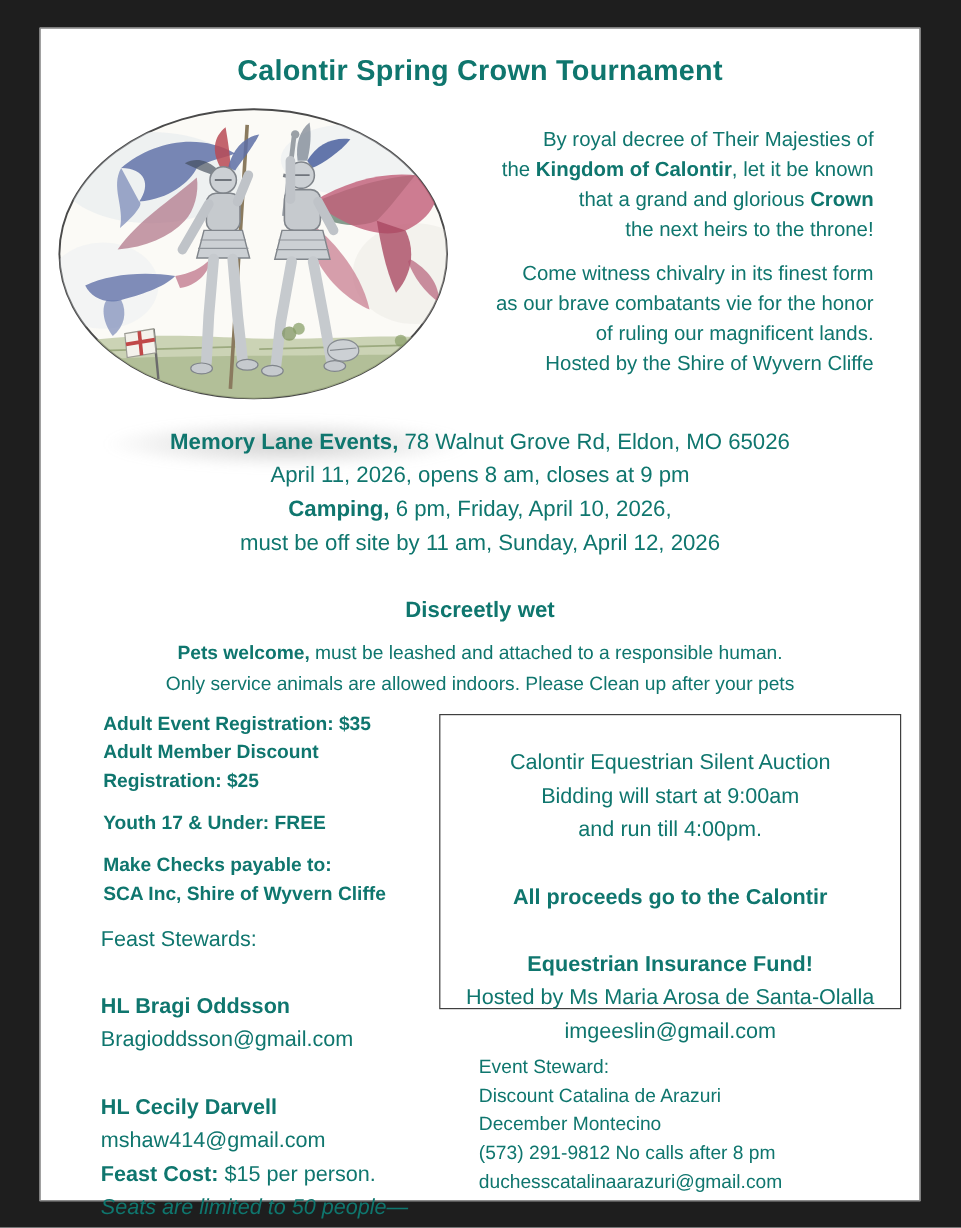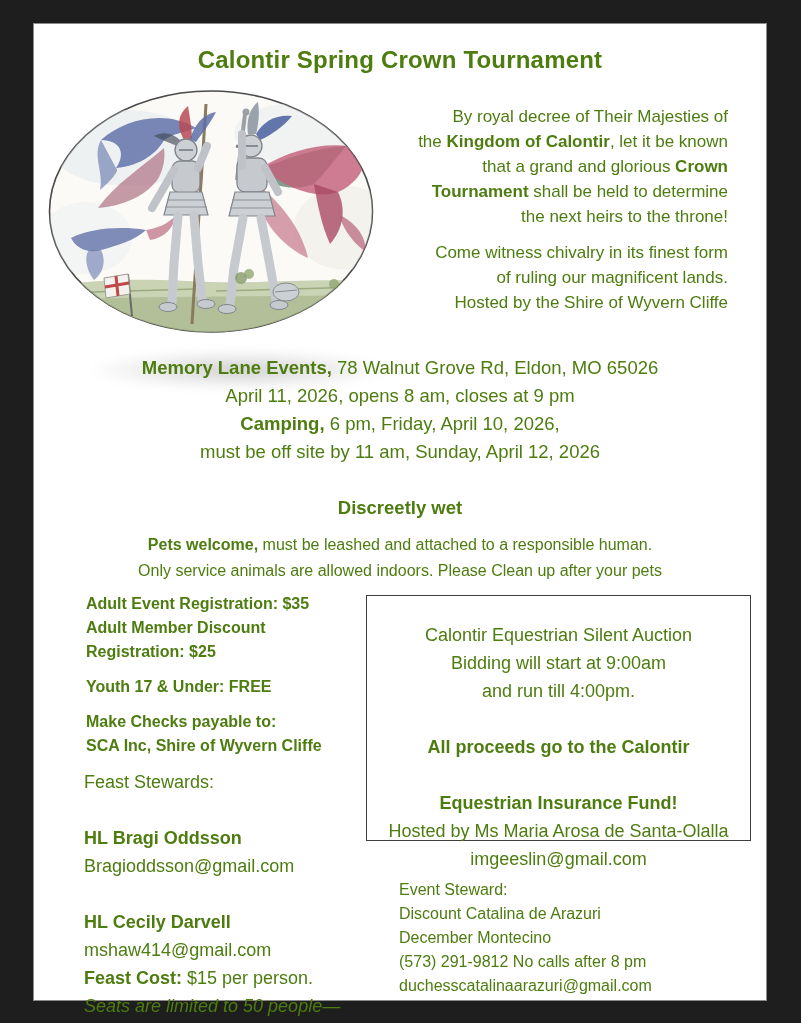--- a/index.html
+++ b/index.html
@@ -4,21 +4,21 @@
 <style>
   html,body{margin:0;padding:0;}
   body{
     width:801px;height:1023px;position:relative;overflow:hidden;
     background:#1e1e1e;
     font-family:"Liberation Sans",sans-serif;
   }
   .page{
     position:absolute;left:33px;top:23px;width:734px;height:978px;
     background:#ffffff;border:1px solid #8a8a8a;box-sizing:border-box;
-    color:#4d7c0f;
+    color:#0f766e;
   }
   .abs{position:absolute;}
   .b{font-weight:700;margin-top:28px;}
   .i{font-style:italic;}
   .title{
     left:0;right:0;top:22px;text-align:center;
     font-size:24px;font-weight:700;letter-spacing:.2px;
   }
   .oval-wrap{left:12px;top:64px;width:330px;height:247px;}
   .decree{
@@ -148,24 +148,24 @@
         <circle cx="313" cy="190" r="7" fill="#7f935f" opacity="0.7"></circle>
         <circle cx="288" cy="196" r="5" fill="#8aa06a" opacity="0.7"></circle>
       </g>
     </svg>
   </div>
 
   <div class="abs decree">
     <div><span>By royal decree of Their Majesties of</span></div>
     <div><span>the </span><b class="b">Kingdom of Calontir</b><span>, let it be known</span></div>
     <div><span>that a grand and glorious </span><b class="b">Crown</b></div>
-    <div><b class="b">Tournament</b><span> shall be held to determine</span></div>
     <div><span>the next heirs to the throne!</span></div>
     <div class="para2">
       <div><span>Come witness chivalry in its finest form</span></div>
+      <div><span>as our brave combatants vie for the honor</span></div>
       <div><span>of ruling our magnificent lands.</span></div>
       <div><span>Hosted by the Shire of Wyvern Cliffe</span></div>
     </div>
   </div>
 
   <div class="abs smudge"></div>
 
   <div class="abs siteinfo">
     <div><b class="b">Memory Lane Events,</b><span> 78 Walnut Grove Rd, Eldon, MO 65026</span></div>
     <div><span>April 11, 2026, opens 8 am, closes at 9 pm</span></div>

